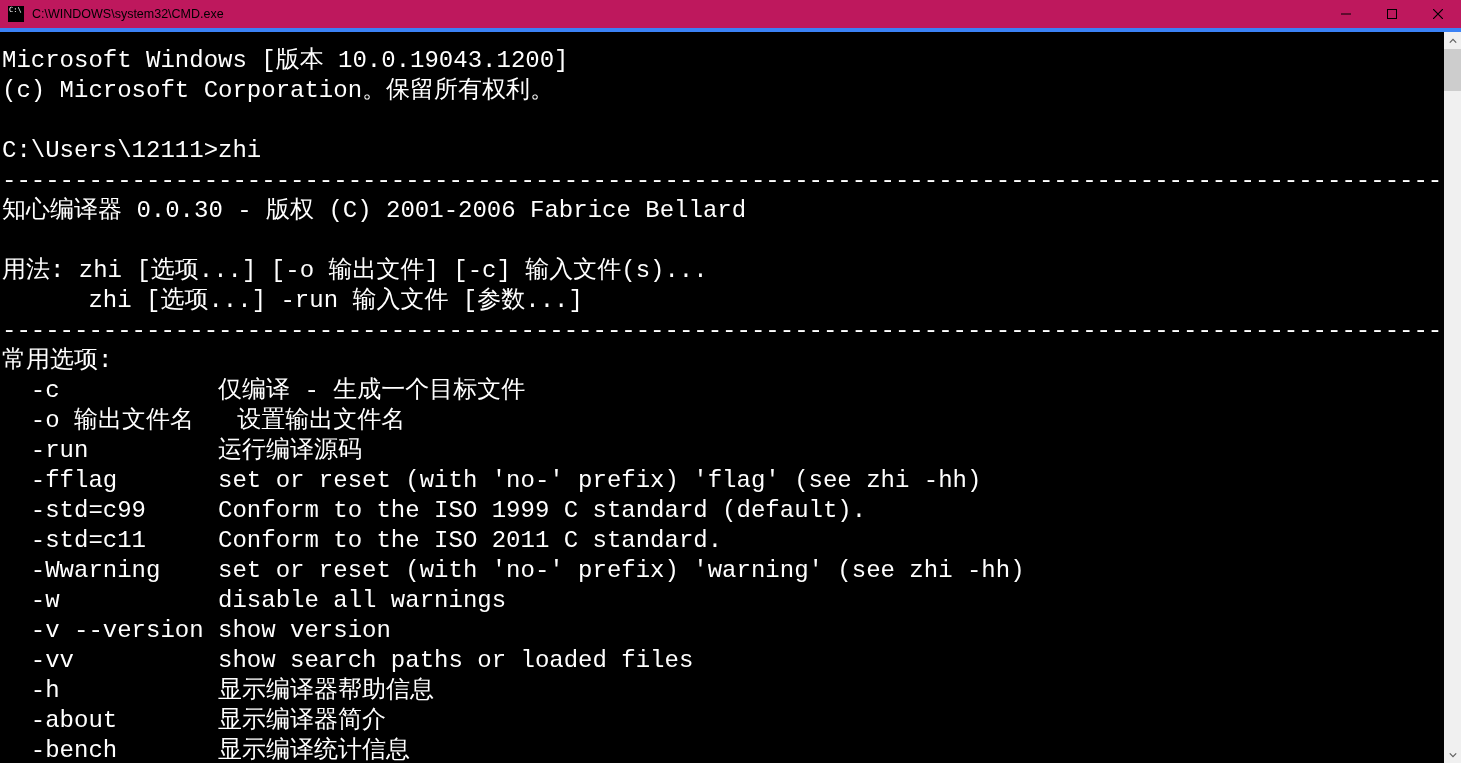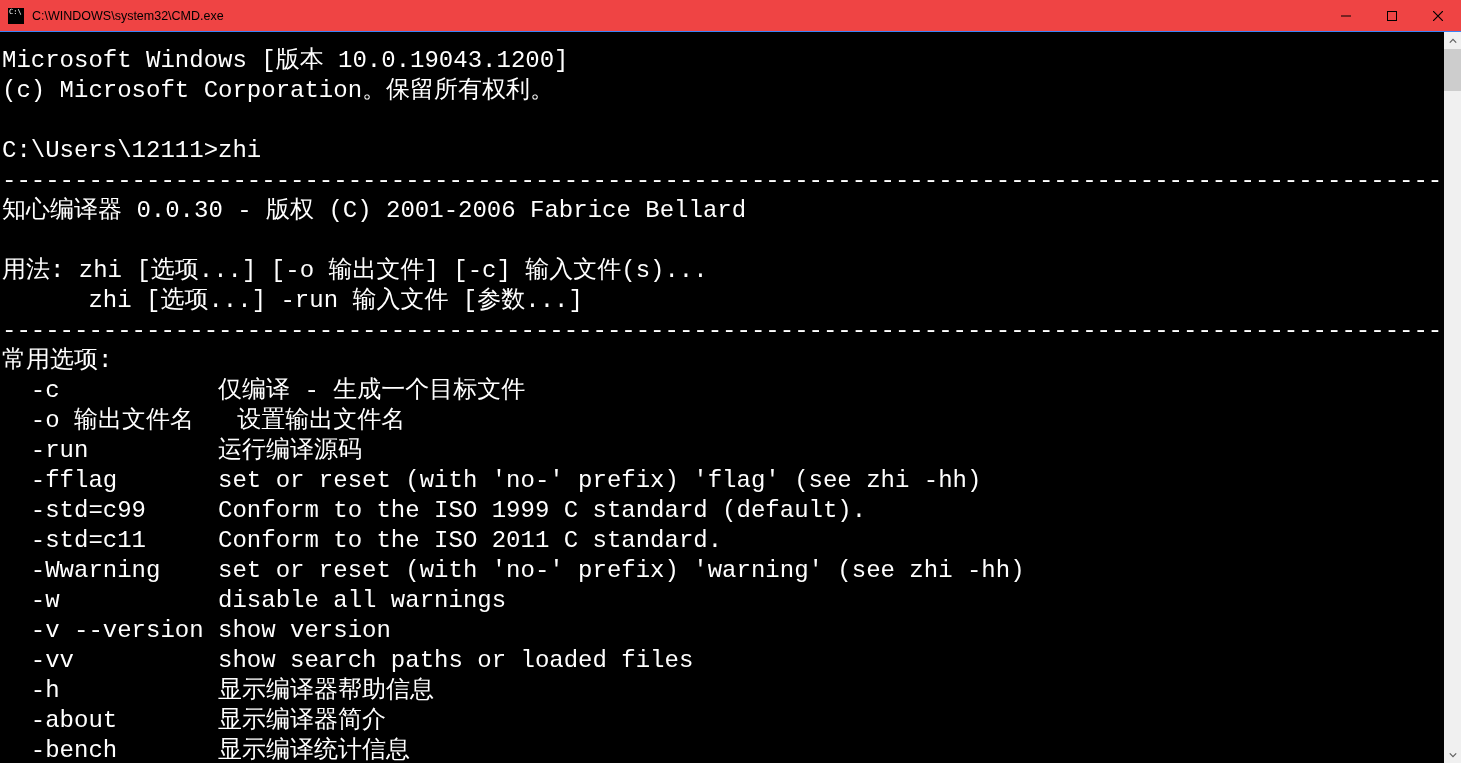--- a/index.html
+++ b/index.html
@@ -6,24 +6,24 @@
   body {
     width: 1461px;
     height: 763px;
     background: #ffffff;
     font-family: "Segoe UI", Tahoma, sans-serif;
     overflow: hidden;
     position: relative;
   }
   .titlebar {
     height: 32px;
-    background: #ef4444;
+    background: #be185d;
     display: flex;
     align-items: center;
-    border-bottom: 1px solid #3b82f6;
+    border-bottom: 4px solid #3b82f6;
   }
   .titlebar-icon {
     width: 16px;
     height: 16px;
     margin: 0 6px 0 8px;
     background: #000000;
     position: relative;
     display: inline-block;
   }
   .titlebar-icon::after {

